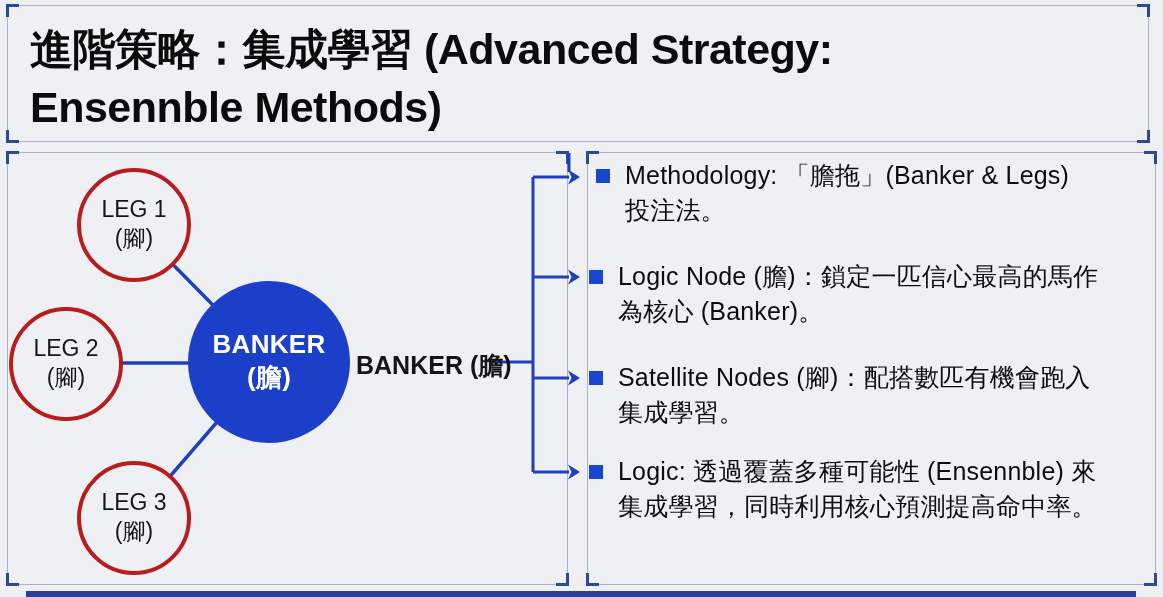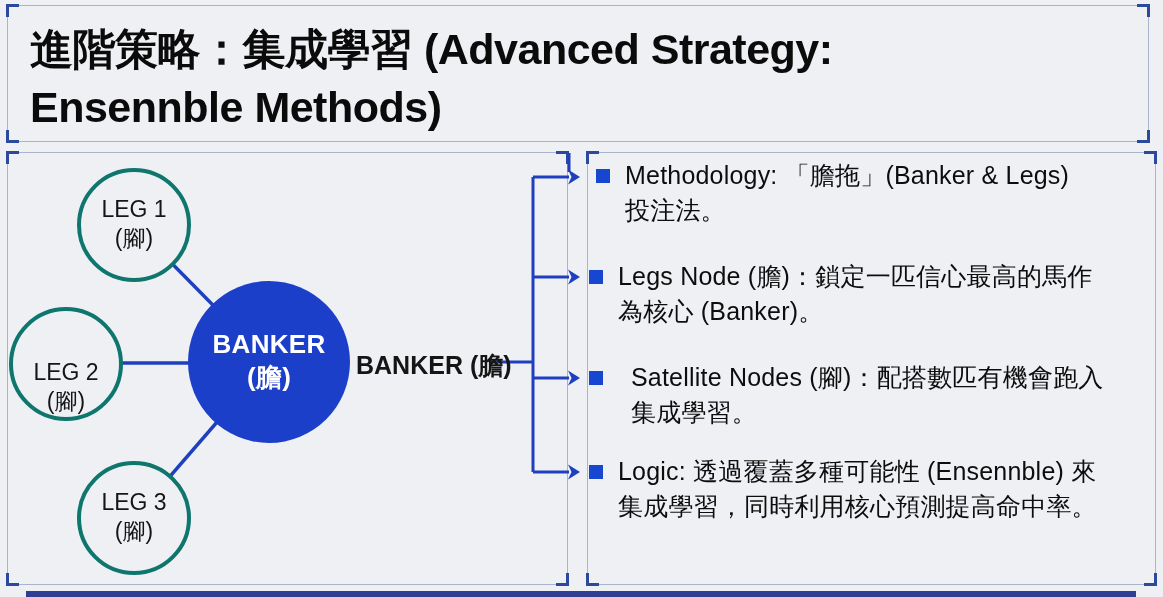--- a/index.html
+++ b/index.html
@@ -31,44 +31,44 @@
   #left-panel{left:7px;top:152px;width:561px;height:433px;}
   #right-panel{left:587px;top:152px;width:569px;height:433px;}
 
   #connector-svg{position:absolute;left:0;top:0;width:1163px;height:597px;pointer-events:none;}
 
   .node-circle{
     position:absolute;border-radius:50%;box-sizing:border-box;
     display:flex;align-items:center;justify-content:center;text-align:center;
   }
   .leg-circle{
-    width:114px;height:114px;background:#eef0f4;border:4px solid #0f766e;
+    width:114px;height:114px;background:#eef0f4;border:4px solid #b91c1c;
     font-size:23px;font-weight:500;color:#151515;
   }
   #leg1-node{left:77px;top:168px;}
-  #leg2-node{left:9px;top:307px;align-items:flex-end;}
+  #leg2-node{left:9px;top:307px;}
   #leg3-node{left:77px;top:461px;justify-content:flex-end;}
   #banker-node{
     left:188px;top:281px;width:162px;height:162px;background:#1c3fca;
     color:#fff;font-size:26px;font-weight:600;letter-spacing:0.3px;
   }
   #banker-side-label{
     position:absolute;left:356px;top:349px;width:130px;
     font-size:25px;font-weight:600;color:#151515;text-align:center;white-space:nowrap;
   }
 
   .bullet-row{position:absolute;left:589px;width:560px;display:flex;}
   .bullet-square{
     width:14px;height:14px;background:#1747d0;flex:0 0 14px;
     margin-top:11px;margin-right:15px;
   }
   .bullet-text{font-size:25px;line-height:35px;color:#0d0d0d;letter-spacing:0.2px;}
   #bullet-row-1{top:158px;margin-left:7px;}
   #bullet-row-2{top:259px;}
-  #bullet-row-3{top:360px;gap:13px;}
+  #bullet-row-3{top:360px;}
   #bullet-row-4{top:454px;}
 
   #bottom-bar{
     position:absolute;left:26px;top:591px;width:1110px;height:6px;background:#2f3e92;
   }
 </style>
 </head>
 <body>
 
 <div class="panel" id="title-box">
@@ -135,21 +135,21 @@
 <div class="bullet-row" id="bullet-row-1">
   <div class="bullet-square"></div>
   <div class="bullet-text">
     <div>Methodology: 「膽拖」(Banker &amp; Legs)</div>
     <div>投注法。</div>
   </div>
 </div>
 <div class="bullet-row" id="bullet-row-2">
   <div class="bullet-square"></div>
   <div class="bullet-text">
-    <div>Legs Node (膽)：鎖定一匹信心最高的馬作</div>
+    <div>Logic Node (膽)：鎖定一匹信心最高的馬作</div>
     <div>為核心 (Banker)。</div>
   </div>
 </div>
 <div class="bullet-row" id="bullet-row-3">
   <div class="bullet-square"></div>
   <div class="bullet-text">
     <div>Satellite Nodes (腳)：配搭數匹有機會跑入</div>
     <div>集成學習。</div>
   </div>
 </div>

